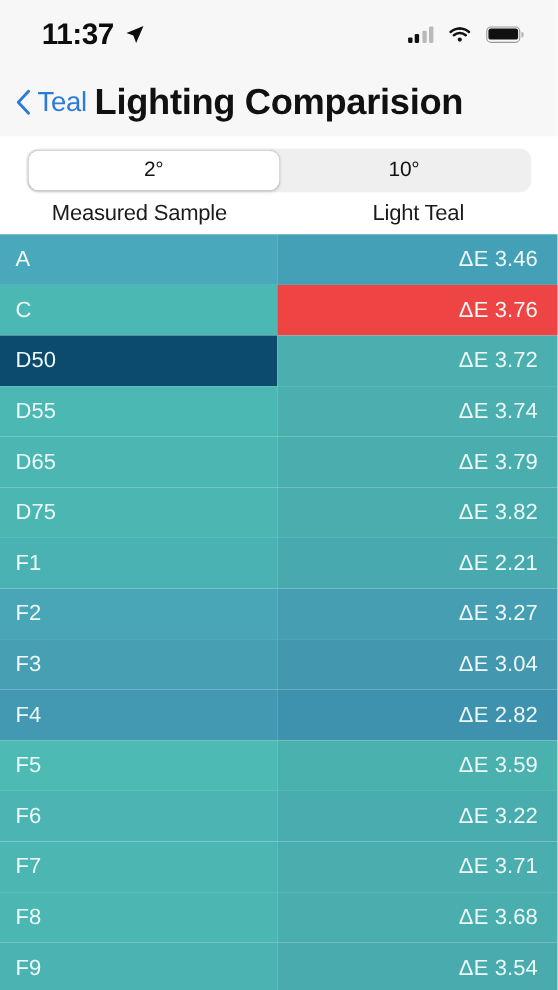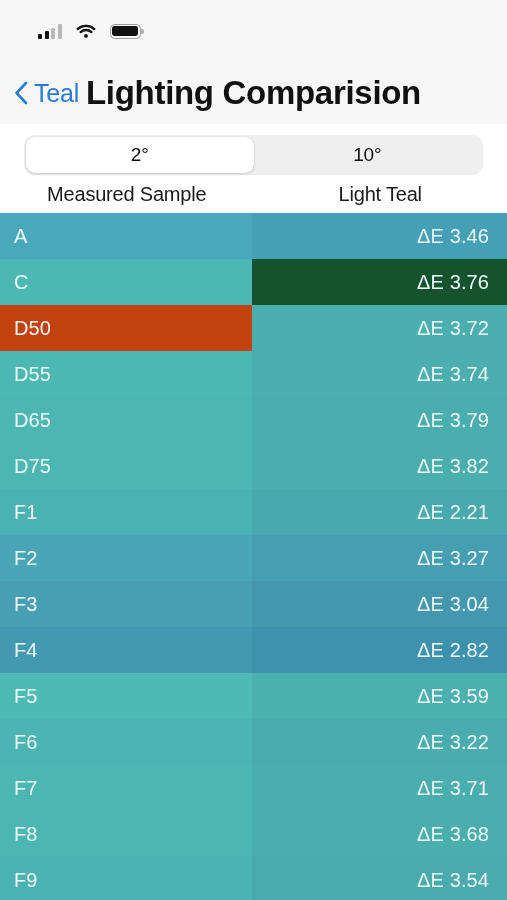--- a/index.html
+++ b/index.html
@@ -78,20 +78,26 @@
   }
   .cell.left  { padding-left:14px; justify-content:flex-start; }
   .cell.right { padding-right:18px; justify-content:flex-end; }
 </style>
 </head>
 <body>
 
 <div class="phone">
 
   <div class="status-bar">
+    <div class="status-left">
+      <span class="status-time">11:37</span>
+      <svg class="loc-arrow" viewBox="0 0 24 24">
+        <path d="M22 2 L2.5 10.2 L10.4 12.9 L13.6 21.5 Z" fill="#0d0d0d"></path>
+      </svg>
+    </div>
     <div class="status-right">
       <span class="sig">
           <i></i>
           <i></i>
           <i></i>
           <i></i>
         </span>
       <svg class="wifi" viewBox="0 0 24 18">
         <path d="M12 3.2c3.6 0 6.9 1.35 9.4 3.6" stroke="#111" stroke-width="2.6" fill="none" stroke-linecap="round"></path>
         <path d="M12 3.2c-3.6 0-6.9 1.35-9.4 3.6" stroke="#111" stroke-width="2.6" fill="none" stroke-linecap="round"></path>
@@ -126,24 +132,24 @@
     <div class="col-head">Light Teal</div>
   </div>
 
   <div class="table" id="table">
       <div class="row">
         <div class="cell left" style="background: rgb(74, 168, 189);">A</div>
         <div class="cell right" style="background: rgb(68, 160, 182);">ΔE 3.46</div>
       </div>
       <div class="row">
         <div class="cell left" style="background: rgb(76, 184, 179);">C</div>
-        <div class="cell right" style="background: #14532d;">ΔE 3.76</div>
-      </div>
-      <div class="row">
-        <div class="cell left" style="background: #c2410c;">D50</div>
+        <div class="cell right" style="background: #ef4444;">ΔE 3.76</div>
+      </div>
+      <div class="row">
+        <div class="cell left" style="background: #0c4a6e;">D50</div>
         <div class="cell right" style="background: rgb(74, 175, 174);">ΔE 3.72</div>
       </div>
       <div class="row">
         <div class="cell left" style="background: rgb(76, 184, 179);">D55</div>
         <div class="cell right" style="background: rgb(74, 175, 174);">ΔE 3.74</div>
       </div>
       <div class="row">
         <div class="cell left" style="background: rgb(76, 183, 178);">D65</div>
         <div class="cell right" style="background: rgb(74, 174, 174);">ΔE 3.79</div>
       </div>

